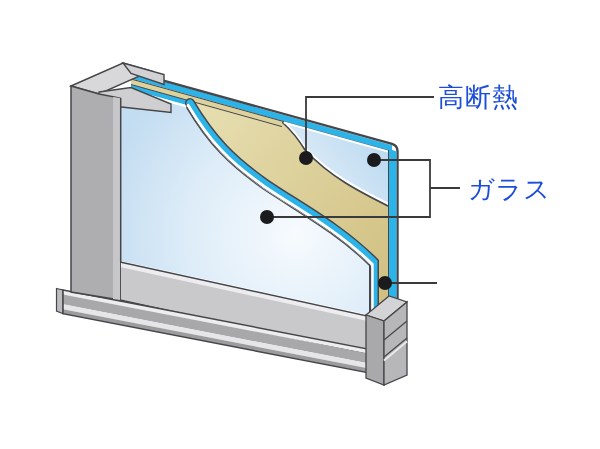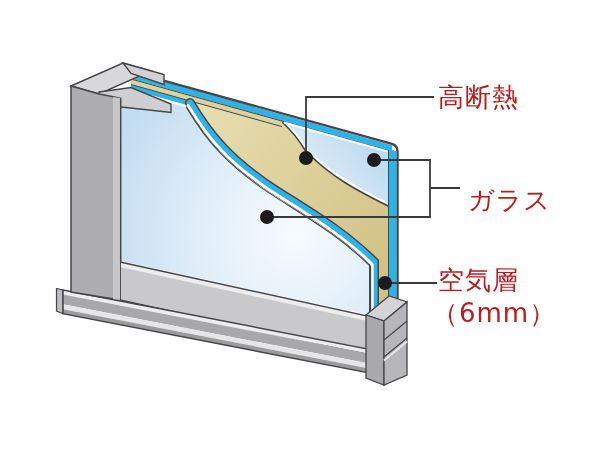--- a/index.html
+++ b/index.html
@@ -1,19 +1,19 @@
 <!DOCTYPE html>
 <html><head>
 <meta charset="utf-8">
 <style>
   html,body{margin:0;padding:0;}
   body{font-family:"DejaVu Sans","Liberation Sans",sans-serif;}
   #stage{position:relative;width:600px;height:449px;background:#ffffff;overflow:hidden;}
   #stage svg{position:absolute;left:0;top:0;}
-  .callout-label{position:absolute;color:#b91c1c;font-size:26px;line-height:33px;
+  .callout-label{position:absolute;color:#1d4ed8;font-size:26px;line-height:33px;
     font-weight:500;letter-spacing:1px;white-space:nowrap;}
   .callout-label .latin{letter-spacing:0;}
 </style>
 </head>
 <body>
 
 <div id="stage">
 <svg width="600" height="449" viewBox="0 0 600 449">
   <defs>
     <radialGradient id="gFront" gradientUnits="userSpaceOnUse" cx="295" cy="235" r="200">
@@ -88,18 +88,14 @@
   <path d="M385,283 L437,283" fill="none" stroke="#3a3a3c" stroke-width="1.8"></path>
   <circle cx="306" cy="158" r="7" fill="#1b1b1d"></circle>
   <circle cx="374" cy="160" r="7" fill="#1b1b1d"></circle>
   <circle cx="267" cy="217" r="7" fill="#1b1b1d"></circle>
   <circle cx="385" cy="283" r="7" fill="#1b1b1d"></circle>
 </svg>
 
 <div class="callout-label" style="left:438px;top:81px;">
   <div>高断熱</div>
 </div>
-<div class="callout-label" style="left:468px;top:184px;">ガラス</div>
-<div class="callout-label" style="left:438px;top:264px;">
-  <div>空気層</div>
-  <div style="margin-left:-6px;">（6mm）</div>
-</div>
+<div class="callout-label" style="left:468px;top:173px;">ガラス</div>
 </div>
 
 </body></html>

